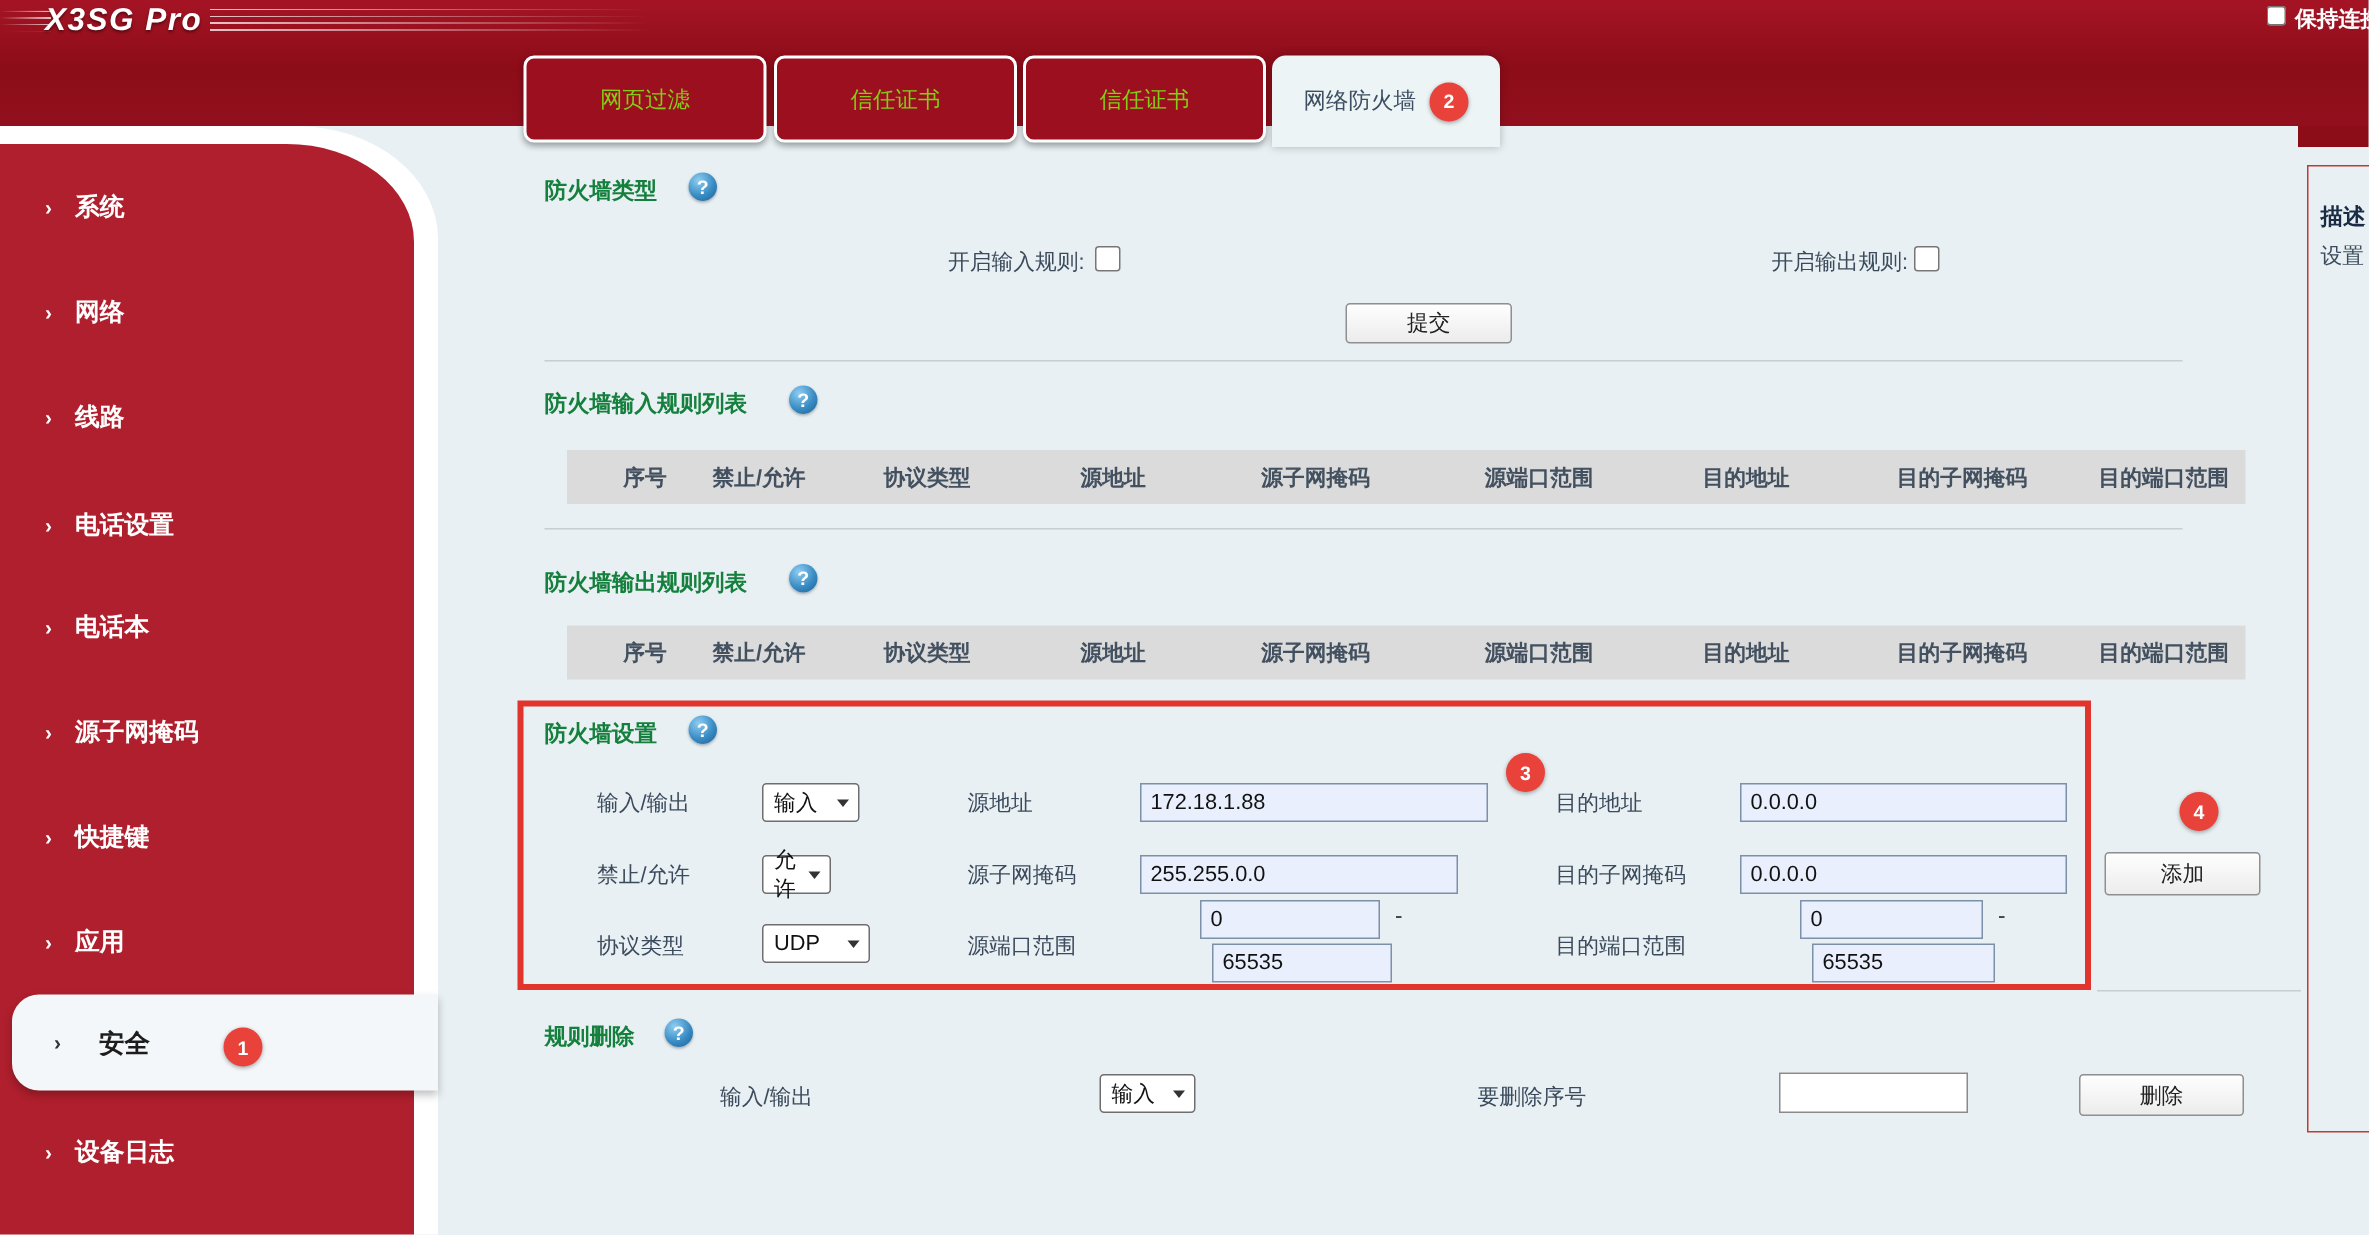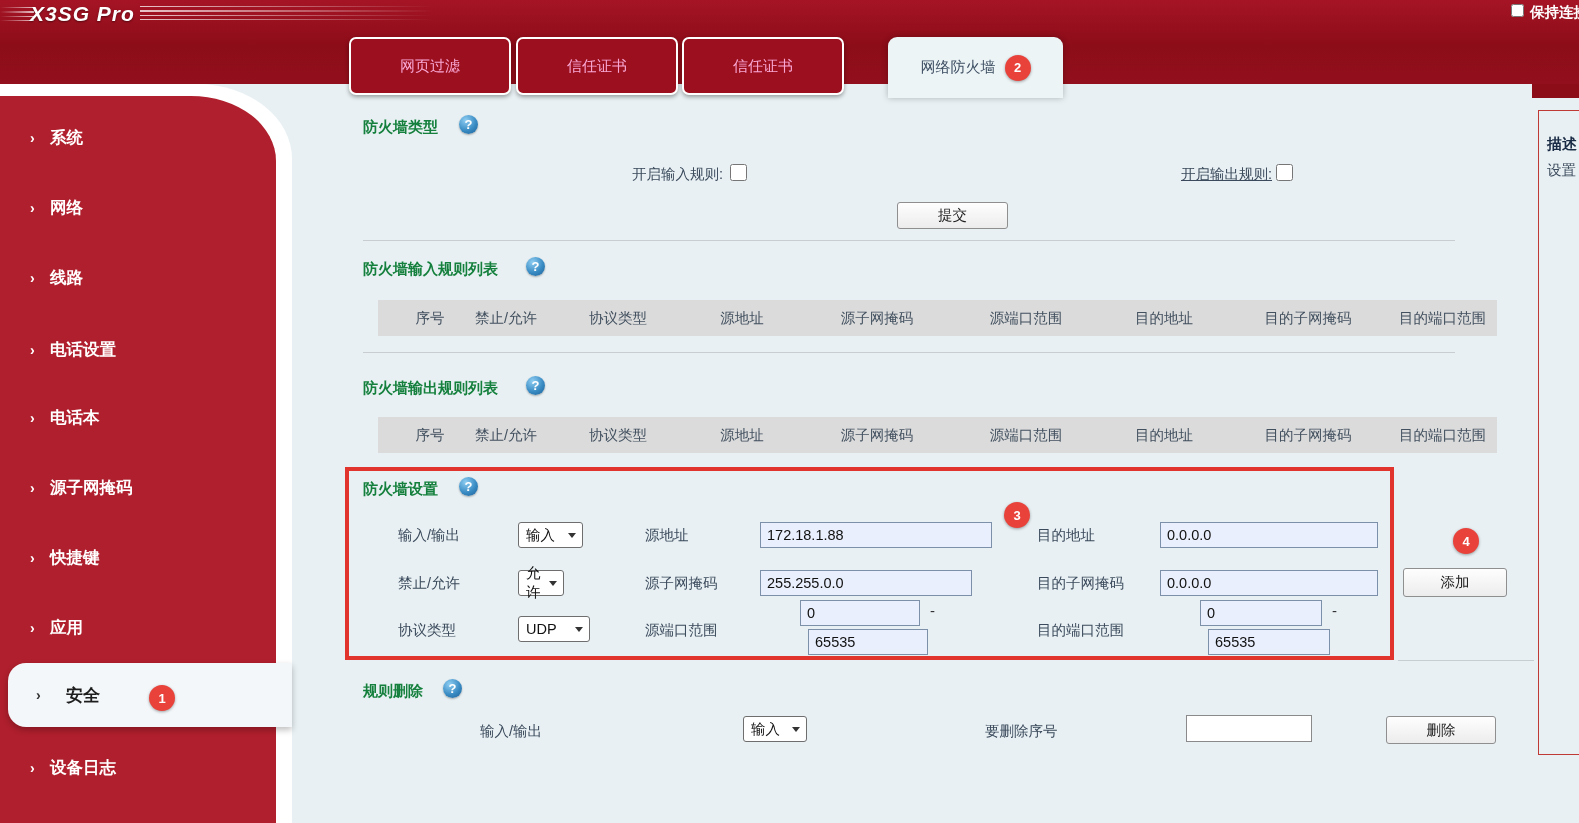--- a/index.html
+++ b/index.html
@@ -19,21 +19,21 @@
   .speed-r { left:140px; top:6px; width:320px; height:16px;
     -webkit-mask-image:linear-gradient(90deg,#000,transparent 92%); mask-image:linear-gradient(90deg,#000,transparent 92%); }
   .keep-online-box { left:1511px; top:4px; width:13px; height:13px; accent-color:#fff; }
   .keep-online-lbl { left:1530px; top:3px; color:#fff; font-size:14.5px; font-weight:bold; white-space:nowrap; }
 
   
   .content { left:292px; top:84px; width:1287px; height:739px; background:#e8f0f3; }
 
   
   .tab { top:37px; height:58px; background:#9c0f1f; border:2px solid #fff; border-radius:7px;
-    color:#f9a8d4; font-size:15px; display:flex; align-items:center; justify-content:center;
+    color:#84cc16; font-size:15px; display:flex; align-items:center; justify-content:center;
     box-shadow:0 2px 4px rgba(0,0,0,.35); z-index:5; }
   .tab.active { background:#edf4f6; color:#3e4f63; border:none; border-radius:9px 9px 0 0;
     height:61px; gap:9px; box-shadow:0 0 6px rgba(0,0,0,.25); }
 
   
   .sb-white { left:0; top:84px; width:292px; height:739px; background:#fff;
     border-top-right-radius:95px 75px; z-index:2; }
   .sb-red { left:0; top:96px; width:276px; height:727px; background:#b01f2d;
     border-top-right-radius:85px 65px; z-index:3; }
   .menu-item { left:0; width:276px; height:24px; color:#fff; font-size:16.5px; font-weight:bold;
@@ -50,28 +50,28 @@
   .sec-title { font-size:15px; font-weight:bold; color:#15803d; white-space:nowrap; z-index:6; }
   .help { width:19px; height:19px; border-radius:50%; color:#fff; font-weight:bold; font-size:13px;
     background:radial-gradient(circle at 35% 28%, #8ecdf2 0%, #3a8cc4 55%, #1b5e96 100%);
     display:flex; align-items:center; justify-content:center; z-index:6;
     box-shadow:0 1px 2px rgba(0,0,0,.3); }
   .help::after { content:"?"; }
   .lbl { font-size:14.5px; color:#3b4a5c; white-space:nowrap; z-index:6; }
   .hr { height:1px; background:#c7cdd1; z-index:1; }
   .band { left:378px; width:1119px; height:36px; background:#dbdbdb; display:grid;
     grid-template-columns:56px 96px 128px 120px 150px 148px 128px 160px 109px;
-    align-items:center; padding-left:24px; font-size:14.5px; color:#42505f; }
+    align-items:center; padding-left:24px; font-size:14.5px; color:#42505f;font-weight:bold; }
   .band span { text-align:center; white-space:nowrap; }
   .btn { background:linear-gradient(#fefefe,#ececec); border:1px solid #8f8f8f; border-radius:3px;
     font-size:14.5px; color:#222; display:flex; align-items:center; justify-content:center;
     cursor:pointer; z-index:6; font-family:inherit; }
   .sel { height:26px; background:#fff; border:1px solid #6e6e6e; border-radius:3px;
     display:flex; align-items:center; justify-content:space-between; padding:0 6px 0 7px;
-    font-size:14.5px; color:#111; cursor:pointer; z-index:6;margin-left:10px; }
+    font-size:14.5px; color:#111; cursor:pointer; z-index:6; }
   .caret { width:0; height:0; border-left:4px solid transparent; border-right:4px solid transparent;
     border-top:5px solid #333; margin-left:4px; }
   .inp { height:26px; background:#e9effc; border:1px solid #7d90aa; font-size:14.5px; color:#111;
     padding:0 6px; font-family:inherit; z-index:6; }
   .inp.white { background:#fff; border:1px solid #8a8a8a; }
   .cbx { width:17px; height:17px; z-index:6; }
   .badge { width:26px; height:26px; border-radius:50%; background:#e8423b; color:#fff;
     font-size:13px; font-weight:bold; display:flex; align-items:center; justify-content:center;
     box-shadow:0 1px 3px rgba(0,0,0,.35); z-index:8; }
   .hl-box { left:345px; top:467px; width:1049px; height:193px; border:4px solid #e1342c;
@@ -97,21 +97,21 @@
 
 <div class="abs tab" style="left:349px;width:162px;">
   <span>网页过滤</span>
 </div>
 <div class="abs tab" style="left:516px;width:162px;">
   <span>信任证书</span>
 </div>
 <div class="abs tab" style="left:682px;width:162px;">
   <span>信任证书</span>
 </div>
-<div class="abs tab active" style="left:888px;width:175px;">
+<div class="abs tab active" style="left:848px;width:152px;">
   <span>网络防火墙</span>
   <span class="badge">2</span>
 </div>
 
 <div class="abs sb-white"></div>
 <div class="abs sb-red"></div>
 
 <div class="abs menu-item" style="top:126px;">
   <span class="menu-arrow">›</span>
   <span class="menu-label">系统</span>
@@ -152,21 +152,21 @@
 <div class="abs menu-item" style="top:756px;">
   <span class="menu-arrow">›</span>
   <span class="menu-label">设备日志</span>
 </div>
 
 <div class="abs sec-title" style="left:363px;top:118px;">防火墙类型</div>
 <div class="abs help" style="left:459px;top:115px;"></div>
 
 <div class="abs lbl" style="left:563px;top:165px;width:160px;text-align:right;">开启输入规则:</div>
 <input type="checkbox" class="abs cbx" style="left: 730px; top: 164px;">
-<div class="abs lbl" style="left:1112px;top:165px;width:160px;text-align:right;text-decoration:underline;">开启输出规则:</div>
+<div class="abs lbl" style="left:1112px;top:165px;width:160px;text-align:right;">开启输出规则:</div>
 <input type="checkbox" class="abs cbx" style="left: 1276px; top: 164px;">
 <button class="abs btn" style="left:897px;top:202px;width:111px;height:27px;">提交</button>
 
 <div class="abs hr" style="left:363px;top:240px;width:1092px;"></div>
 
 <div class="abs sec-title" style="left:363px;top:260px;">防火墙输入规则列表</div>
 <div class="abs help" style="left:526px;top:257px;"></div>
 <div class="abs band" style="top:300px;">
   <span>序号</span>
   <span>禁止/允许</span>

